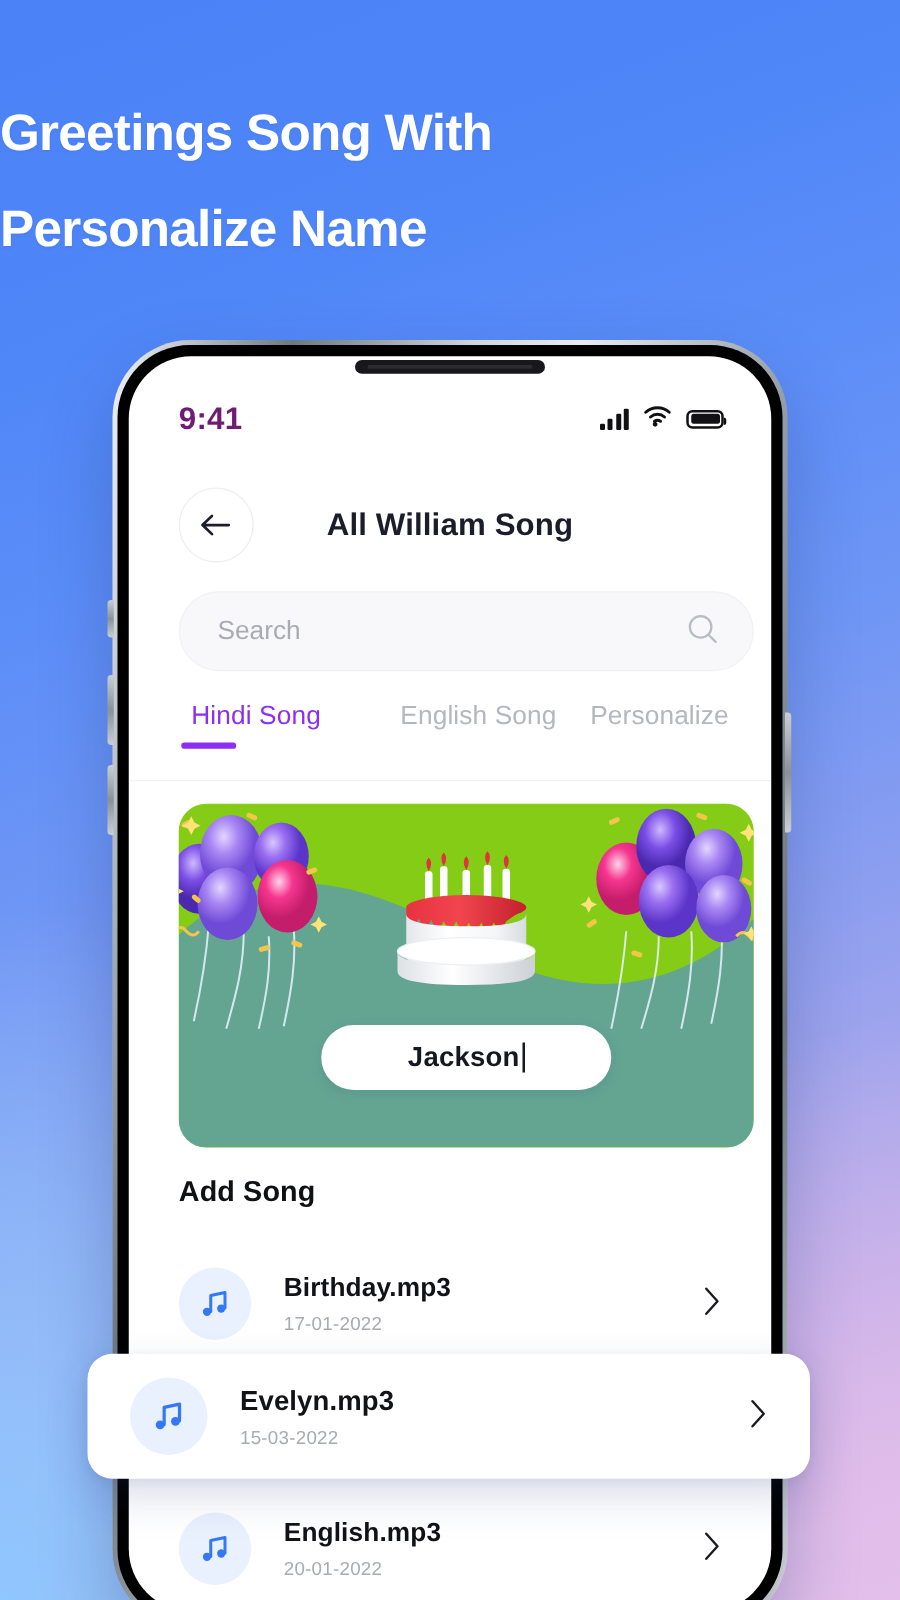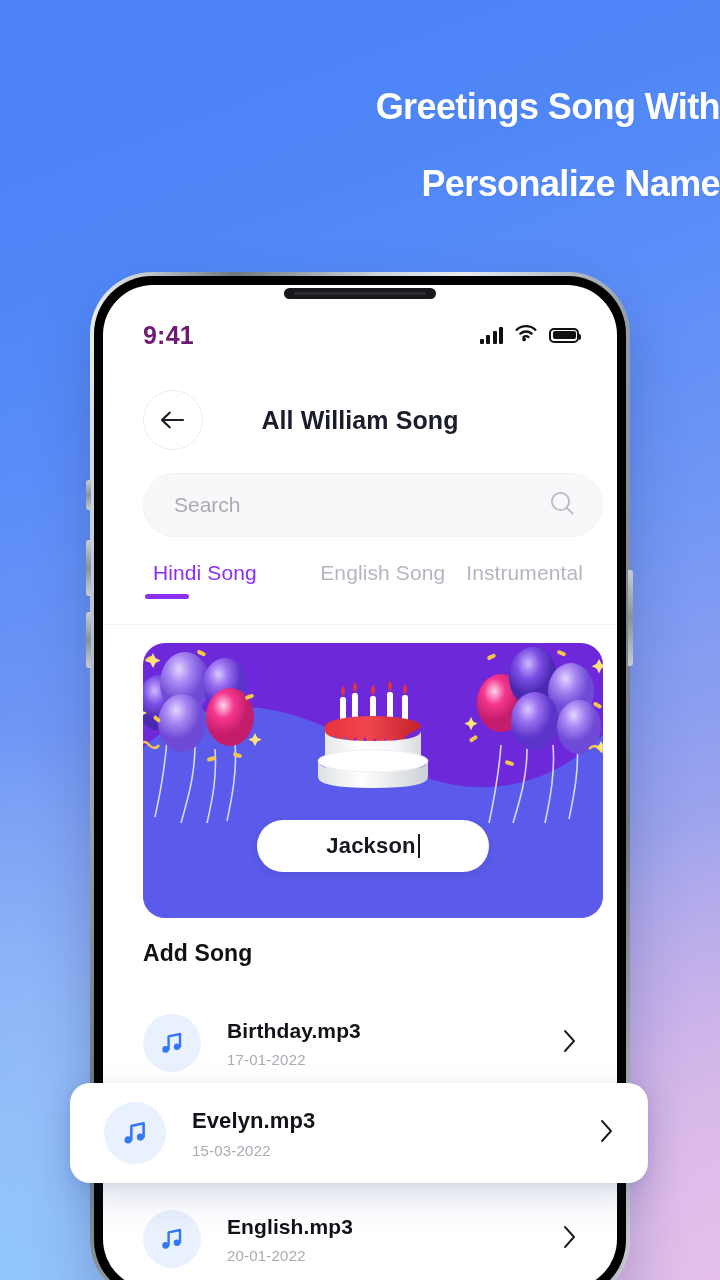--- a/index.html
+++ b/index.html
@@ -39,23 +39,23 @@
       radial-gradient(90% 60% at 100% 100%, rgba(228,190,236,0.85) 0%, rgba(228,190,236,0) 60%);
     pointer-events: none;
   }
 
   
   .headline {
     position: absolute;
     top: 68px;
     left: 0;
     width: 720px;
-    text-align: right;
+    text-align: left;
     color: #ffffff;
-    font-size: 36px;
+    font-size: 41px;
     font-weight: 700;
     line-height: 77px;
     letter-spacing: -0.6px;
     z-index: 6;
     text-shadow: 0 1px 2px rgba(40,70,150,0.10);
   }
 
   
   .phone {
     position: absolute;
@@ -262,21 +262,21 @@
     background: #8b2ff5;
   }
 
   
   .banner {
     position: absolute;
     top: 358px; left: 40px;
     width: 460px;
     height: 275px;
     border-radius: 22px;
-    background: #6d28d9;
+    background: #84cc16;
     overflow: hidden;
     z-index: 12;
   }
   .banner .wave {
     position: absolute;
     inset: 0;
     opacity: 0.55;
   }
   .cake { position: absolute; left: 50%; top: 36px; transform: translateX(-50%); }
   .balloons-l { position: absolute; left: -6px; top: 2px; }
@@ -441,21 +441,21 @@
 
         <div class="tabs">
           <div class="tab active">
             <span class="tab-label">Hindi Song</span>
             <span class="tab-underline"></span>
           </div>
           <div class="tab">
             <span class="tab-label">English Song</span>
           </div>
           <div class="tab">
-            <span class="tab-label">Instrumental</span>
+            <span class="tab-label">Personalize</span>
           </div>
         </div>
 
         <div class="banner">
           <svg class="wave" viewBox="0 0 460 275" preserveAspectRatio="none">
             <path d="M0,105 C70,40 150,60 235,112 C320,164 400,150 460,92 L460,275 L0,275 Z" fill="#4b85f9"></path>
           </svg>
 
           <svg class="balloons-l" width="150" height="180" viewBox="0 0 150 180">
             <defs>

